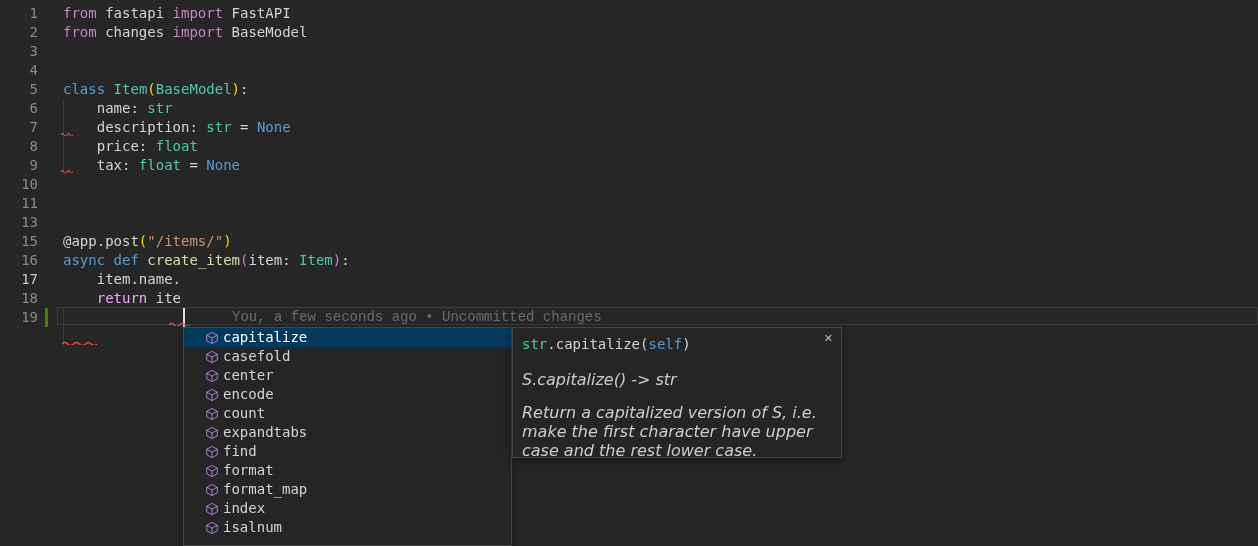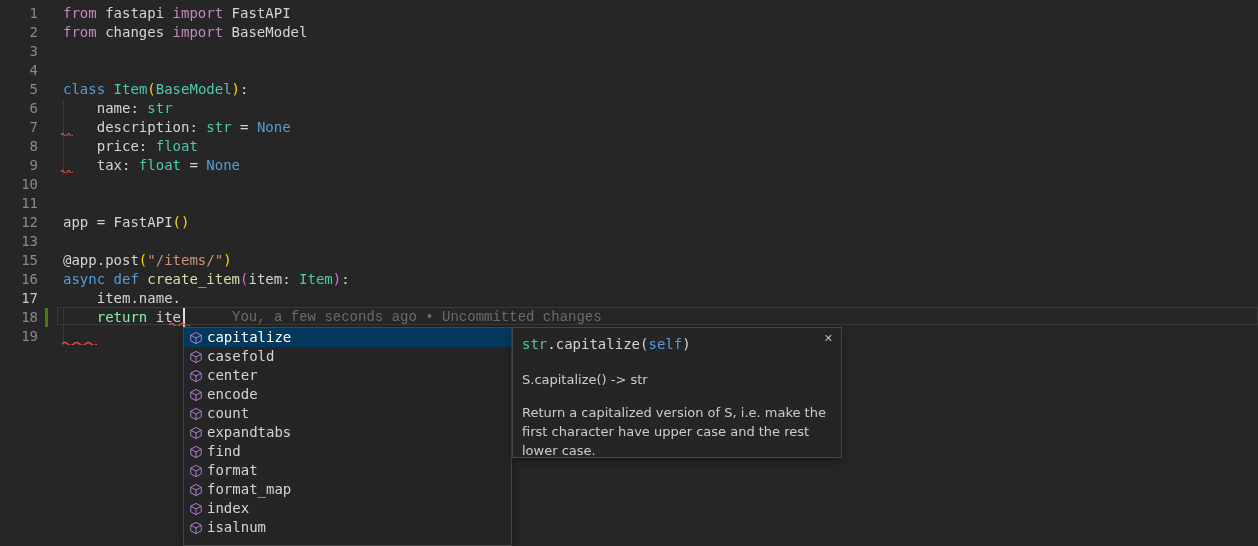--- a/index.html
+++ b/index.html
@@ -25,34 +25,34 @@
   .guide-a{top:99px;height:76px;}
   .guide-b{top:308px;height:38px;}
   .blame{position:absolute;left:232px;top:308px;height:19px;color:#6b6b6b;white-space:pre;font-family:Liberation Mono, monospace;}
   .squiggle{position:absolute;height:4px;}
   
   .suggest{
     position:absolute;left:183px;top:327px;width:329px;height:219px;
     background:#252526;border:1px solid #454545;box-sizing:border-box;
     overflow:hidden;box-shadow:0 3px 8px rgba(0,0,0,.4);
   }
-  .suggest-row{height:19px;display:flex;align-items:center;padding-left:4px;color:#d4d4d4;cursor:pointer;white-space:pre;}
+  .suggest-row{height:19px;display:flex;align-items:center;padding-left:20px;color:#d4d4d4;cursor:pointer;white-space:pre;}
   .suggest-row.selected{background:#04395e;color:#ffffff;}
   .suggest-row .sicon{width:16px;height:16px;margin-right:3px;flex:0 0 auto;display:flex;align-items:center;justify-content:center;}
   
   .docs{
     position:absolute;left:512px;top:327px;width:330px;height:131px;
     background:#252526;border:1px solid #454545;box-sizing:border-box;
     padding:7px 9px;box-shadow:0 3px 8px rgba(0,0,0,.4);
   }
   .docs-sig{white-space:pre;height:19px;}
   .docs-close{position:absolute;top:5px;right:8px;color:#bdbdbd;font-size:11px;
     font-family:"DejaVu Sans",sans-serif;cursor:pointer;line-height:11px;}
-  .docs-body{font-family:"DejaVu Sans","Liberation Sans",sans-serif;font-size:13px;
-    line-height:19px;color:#cccccc;}
+  .docs-body{font-family:"DejaVu Sans","Liberation Sans",sans-serif;font-size:16px;
+    line-height:19px;color:#cccccc;font-style:italic;}
   .docs-summary{margin-top:16px;}
   .docs-desc{margin-top:14px;}
 </style>
 </head>
 <body>
 
 <div class="editor">
 
   <div class="cur-line-box"></div>
   <div class="indent-guide guide-a"></div>
@@ -64,26 +64,25 @@
       <div class="line"><span class="ln">2</span><span class="code"><span style="color: rgb(197, 134, 192);">from</span><span style="color: rgb(212, 212, 212);"> changes </span><span style="color: rgb(197, 134, 192);">import</span><span style="color: rgb(212, 212, 212);"> BaseModel</span></span></div>
       <div class="line"><span class="ln">3</span><span class="code"></span></div>
       <div class="line"><span class="ln">4</span><span class="code"></span></div>
       <div class="line"><span class="ln">5</span><span class="code"><span style="color: rgb(86, 156, 214);">class</span><span style="color: rgb(212, 212, 212);"> </span><span style="color: rgb(78, 201, 176);">Item</span><span style="color: rgb(255, 215, 0);">(</span><span style="color: rgb(78, 201, 176);">BaseModel</span><span style="color: rgb(255, 215, 0);">)</span><span style="color: rgb(212, 212, 212);">:</span></span></div>
       <div class="line"><span class="ln">6</span><span class="code"><span style="color: rgb(212, 212, 212);">    name: </span><span style="color: rgb(78, 201, 176);">str</span></span></div>
       <div class="line"><span class="ln">7</span><span class="code"><span style="color: rgb(212, 212, 212);">    description: </span><span style="color: rgb(78, 201, 176);">str</span><span style="color: rgb(212, 212, 212);"> = </span><span style="color: rgb(86, 156, 214);">None</span></span></div>
       <div class="line"><span class="ln">8</span><span class="code"><span style="color: rgb(212, 212, 212);">    price: </span><span style="color: rgb(78, 201, 176);">float</span></span></div>
       <div class="line"><span class="ln">9</span><span class="code"><span style="color: rgb(212, 212, 212);">    tax: </span><span style="color: rgb(78, 201, 176);">float</span><span style="color: rgb(212, 212, 212);"> = </span><span style="color: rgb(86, 156, 214);">None</span></span></div>
       <div class="line"><span class="ln">10</span><span class="code"></span></div>
       <div class="line"><span class="ln">11</span><span class="code"></span></div>
-      <div class="line"><span class="ln">12</span><span class="code"><span style="color: rgb(212, 212, 212);">app = FastAPI</span><span style="color: rgb(255, 215, 0);">()</span></span></div>
       <div class="line"><span class="ln">13</span><span class="code"></span></div>
       <div class="line"><span class="ln">15</span><span class="code"><span style="color: rgb(212, 212, 212);">@app.post</span><span style="color: rgb(255, 215, 0);">(</span><span style="color: rgb(206, 145, 120);">"/items/"</span><span style="color: rgb(255, 215, 0);">)</span></span></div>
       <div class="line"><span class="ln">16</span><span class="code"><span style="color: rgb(86, 156, 214);">async</span><span style="color: rgb(212, 212, 212);"> </span><span style="color: rgb(86, 156, 214);">def</span><span style="color: rgb(212, 212, 212);"> </span><span style="color: rgb(220, 220, 170);">create_item</span><span style="color: rgb(218, 112, 214);">(</span><span style="color: rgb(212, 212, 212);">item: </span><span style="color: rgb(78, 201, 176);">Item</span><span style="color: rgb(218, 112, 214);">)</span><span style="color: rgb(212, 212, 212);">:</span></span></div>
       <div class="line"><span class="ln cur">17</span><span class="code"><span style="color: rgb(212, 212, 212);">    item.name.</span></span></div>
-      <div class="line"><span class="ln">18</span><span class="code"><span style="color: rgb(212, 212, 212);">    </span><span style="color: #86efac; margin-top: 35px;">return</span><span style="color: rgb(212, 212, 212);"> ite</span></span></div>
+      <div class="line"><span class="ln">18</span><span class="code"><span style="color: rgb(212, 212, 212);">    </span><span style="color: #f0abfc; margin-top: 35px;">return</span><span style="color: rgb(212, 212, 212);"> ite</span></span></div>
       <div class="line"><span class="ln">19</span><span class="code"></span></div>
     </div>
 
   <div class="blame">You, a few seconds ago • Uncommitted changes</div>
 
   <div class="cursor"></div>
 
   <svg class="squiggle" style="left:61px;top:132px;width:12px" viewBox="0 0 24 4" preserveAspectRatio="none">
       <path d="M0 3 Q3 0 6 3 Q9 6 12 3 Q15 0 18 3 Q21 6 24 3" stroke="#f14c4c" stroke-width="1.6" fill="none"></path>
     </svg>

